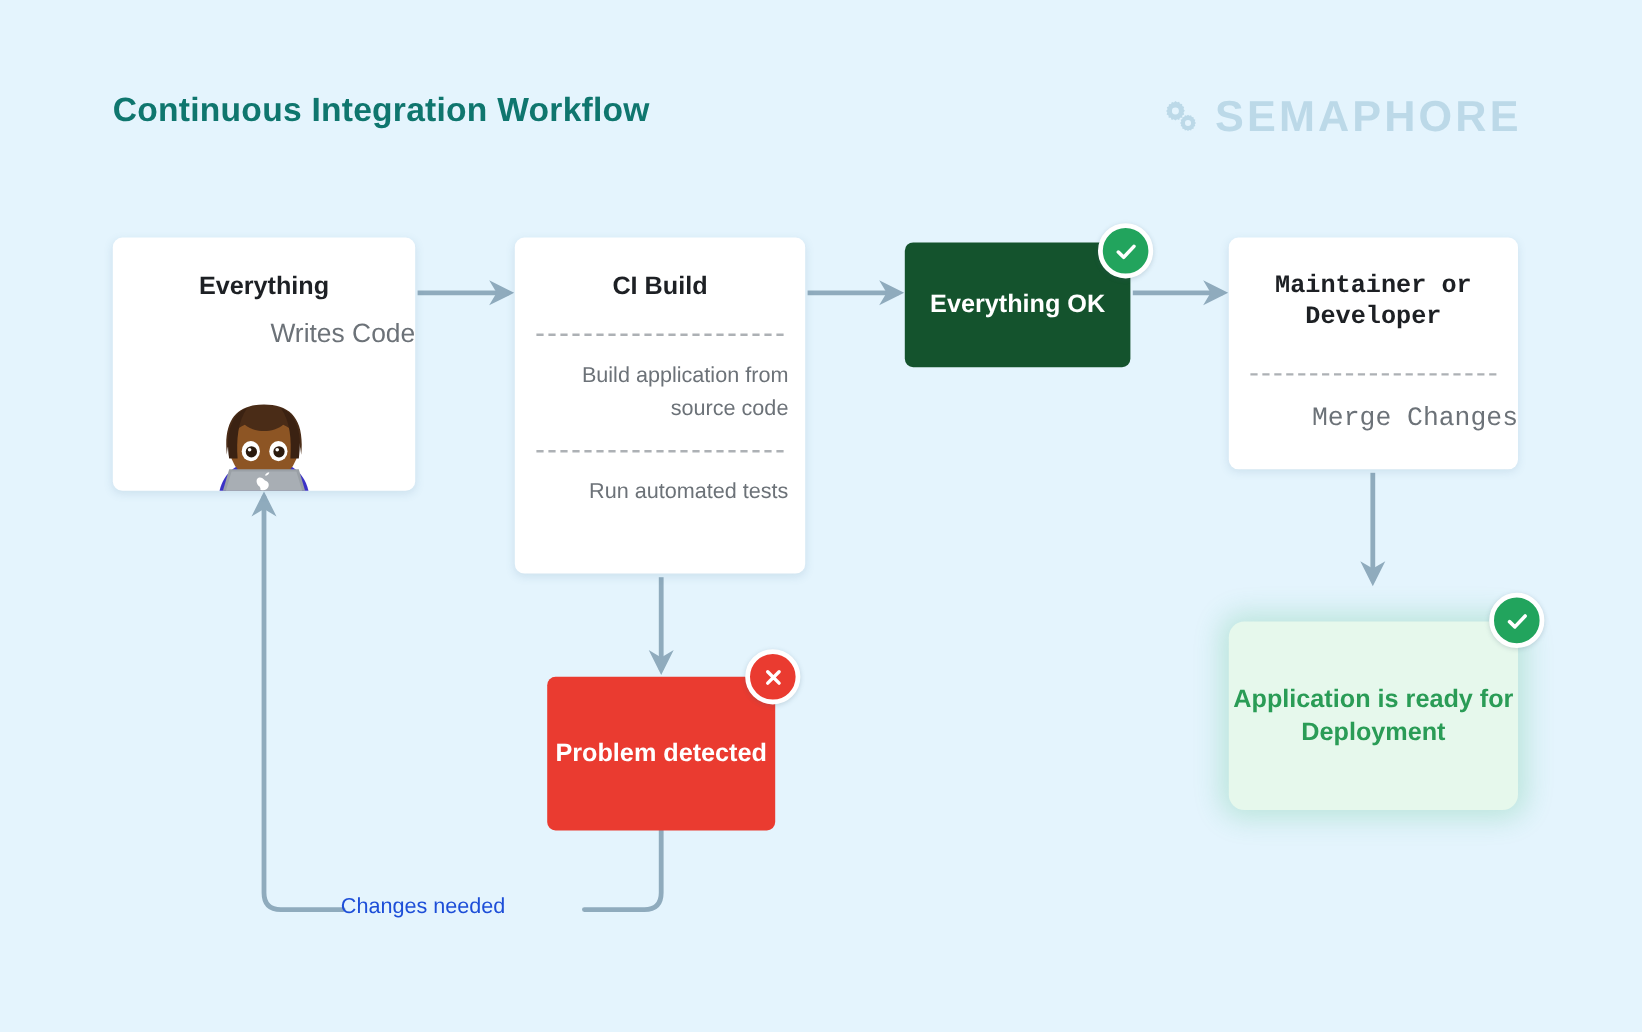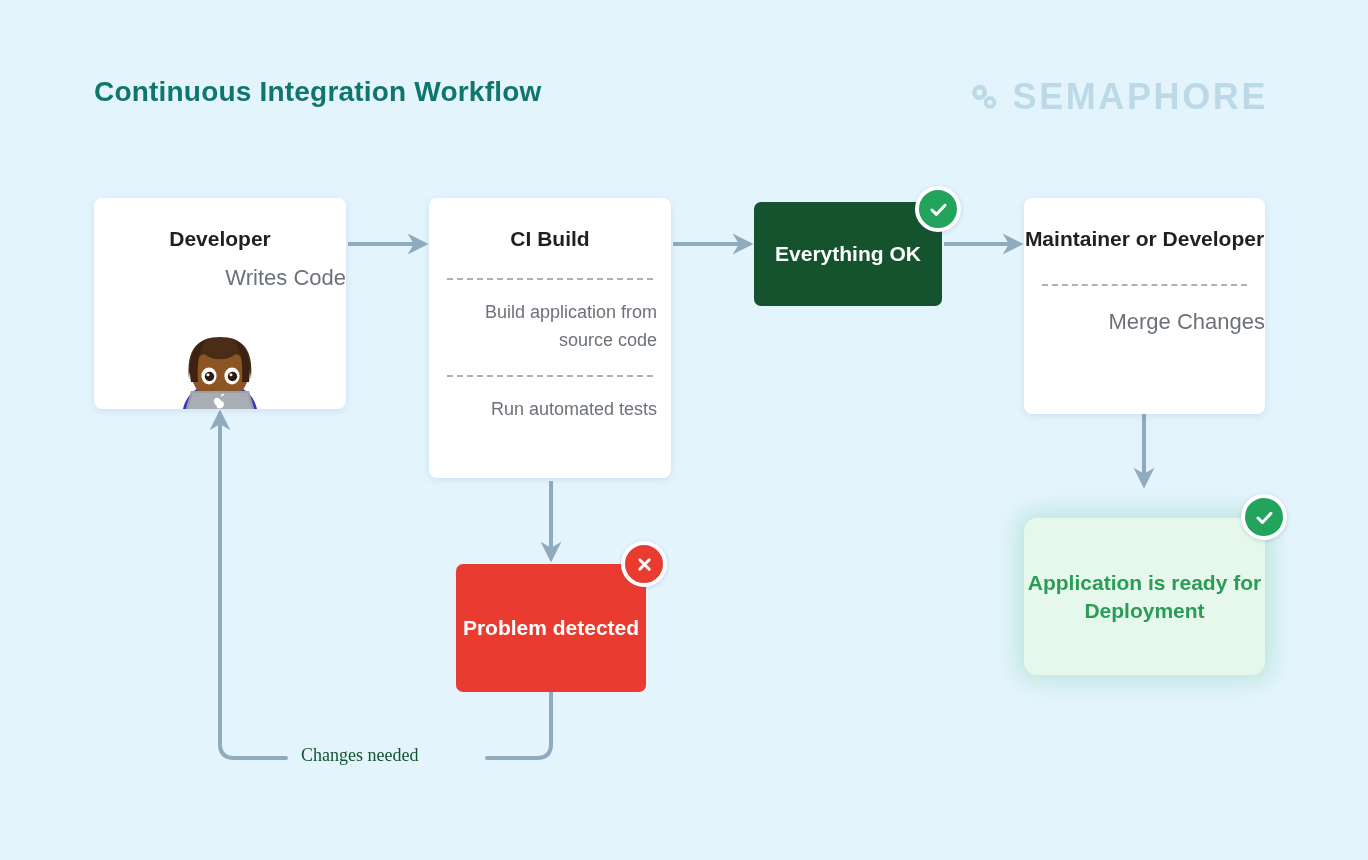--- a/index.html
+++ b/index.html
@@ -124,21 +124,22 @@
     text-align: right;
     line-height: 1.55;
     padding: 19px 14px 20px 14px;
   }
 
   
   #card-maintainer {
     left: 1024px;
     top: 198px;
     width: 241px;
-    height: 216px;
+    height: 193px;
+    font-family: Liberation Mono, monospace;
   }
   #card-maintainer .card-title { margin-top: 28px; margin-bottom: 32px; }
   #card-maintainer .card-sub { padding-top: 22px; }
 
   
   .status-box {
     position: absolute;
     border-radius: 7px;
     display: flex;
     align-items: center;
@@ -193,26 +194,25 @@
   .badge.err { background: #ea3b30; }
   .badge svg { display: block; }
 
   #badge-ok { left: 915px; top: 186px; }
   #badge-err { left: 621px; top: 541px; }
   #badge-deploy { left: 1241px; top: 494px; }
 
   
   #loop-label {
     position: absolute;
-    left: 301px;
+    left: 284px;
     top: 745px;
     font-size: 18px;
-    color: #14532d;
+    color: #1d4ed8;
     white-space: nowrap;
-    font-family: Liberation Serif, serif;
   }
 </style>
 </head>
 <body>
 
 <div id="stage">
 
   <div class="page-title">Continuous Integration Workflow</div>
 
   <div class="brand">
@@ -245,21 +245,21 @@
     <line x1="551" y1="481" x2="551" y2="558" stroke="#8fabbd" stroke-width="4" marker-end="url(#arrow)"></line>
 
     <line x1="1144" y1="394" x2="1144" y2="484" stroke="#8fabbd" stroke-width="4" marker-end="url(#arrow)"></line>
 
     <path d="M 551 669 L 551 744 Q 551 758 537 758 L 487 758" fill="none" stroke="#8fabbd" stroke-width="4" stroke-linecap="round"></path>
 
     <path d="M 286 758 L 234 758 Q 220 758 220 744 L 220 414" fill="none" stroke="#8fabbd" stroke-width="4" stroke-linecap="round" marker-end="url(#arrow)"></path>
   </svg>
 
   <div class="card" id="card-developer">
-    <div class="card-title">Developer</div>
+    <div class="card-title">Everything</div>
     <div class="card-sub">Writes Code</div>
     <div class="dev-figure">
       <svg width="112" height="88" viewBox="0 0 112 88" aria-hidden="true">
 
         <path d="M18 88 C 20 66 36 56 56 56 C 76 56 92 66 94 88 Z" fill="#3b32c7"></path>
 
         <ellipse cx="56" cy="44" rx="29" ry="31" fill="#8d5524"></ellipse>
 
         <path d="M25 52 C 22 22 34 10 56 10 C 78 10 90 22 87 52 C 86 38 80 30 72 27
                  C 64 34 48 34 40 27 C 32 30 26 38 25 52 Z" fill="#4a2c17"></path>

